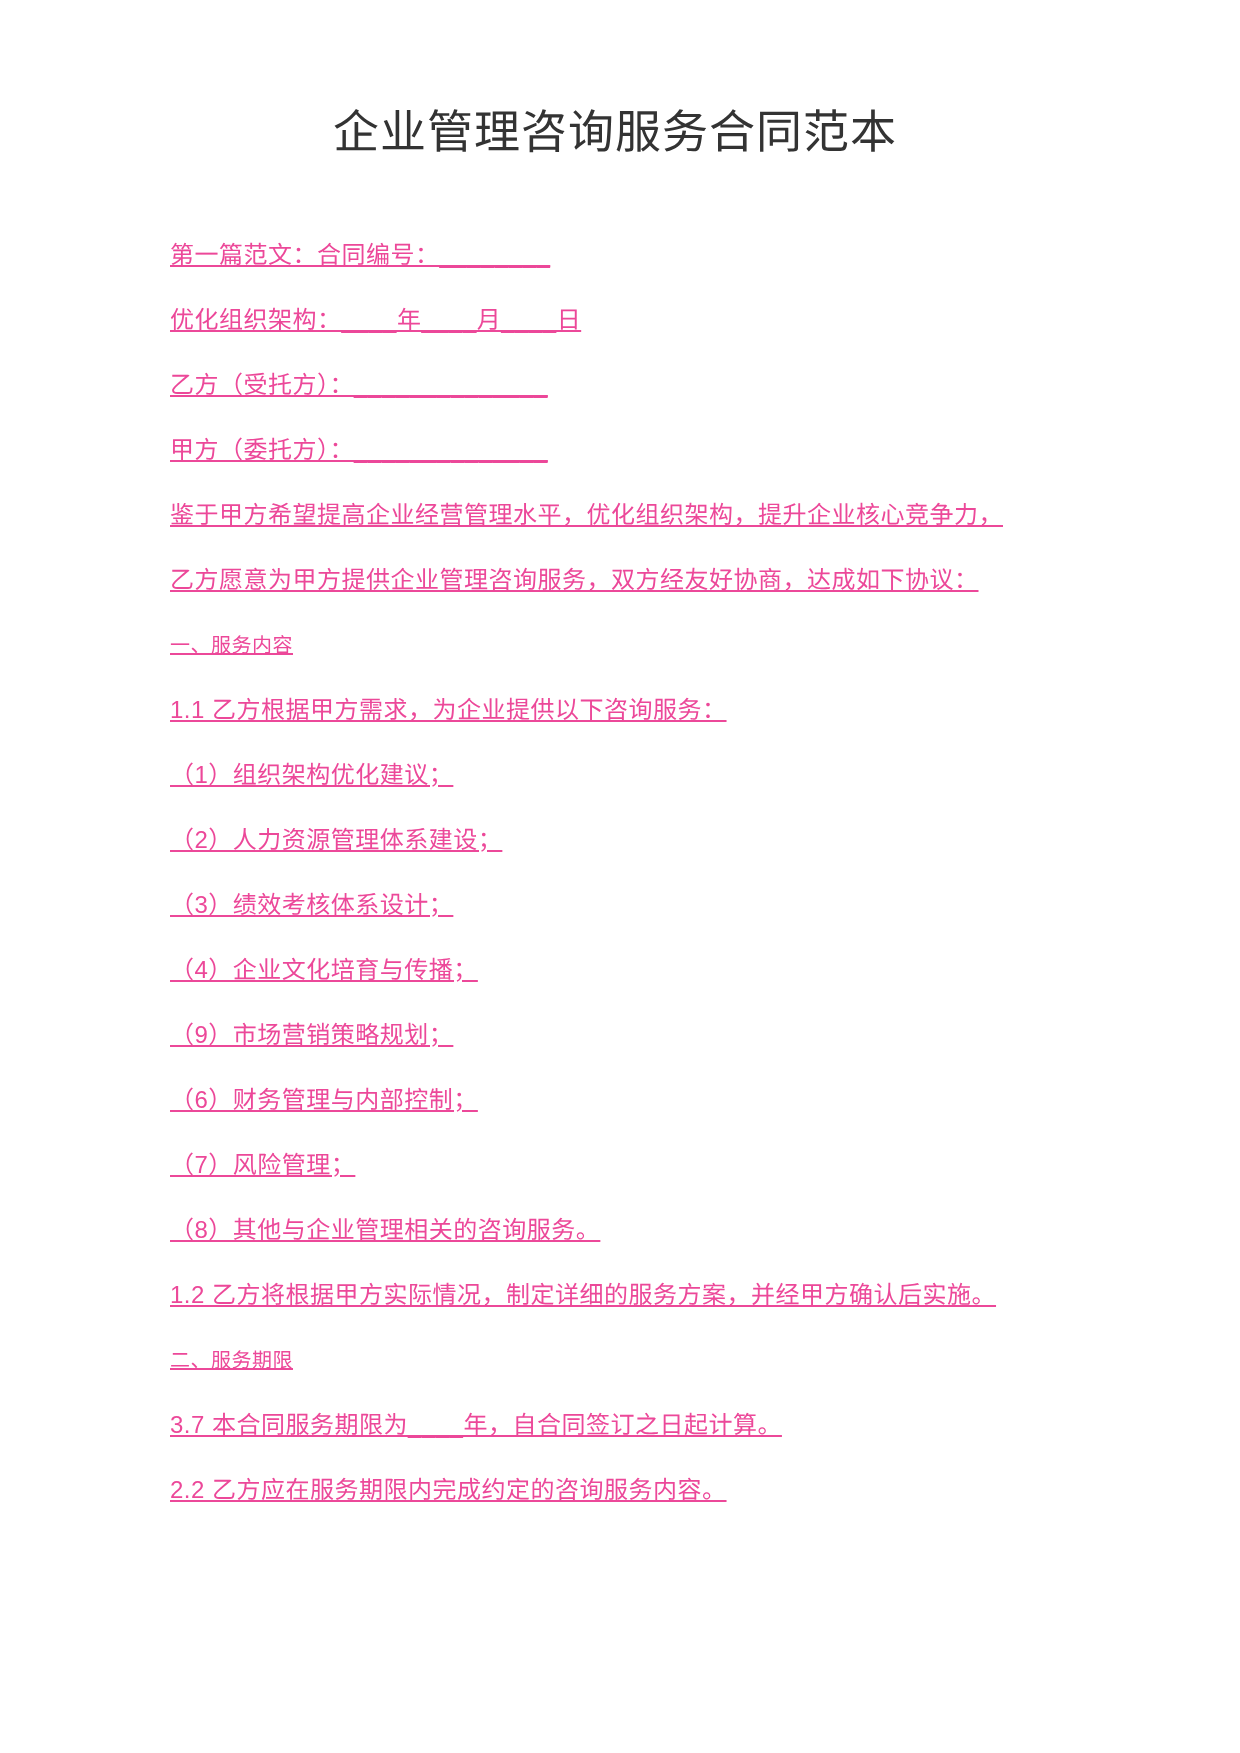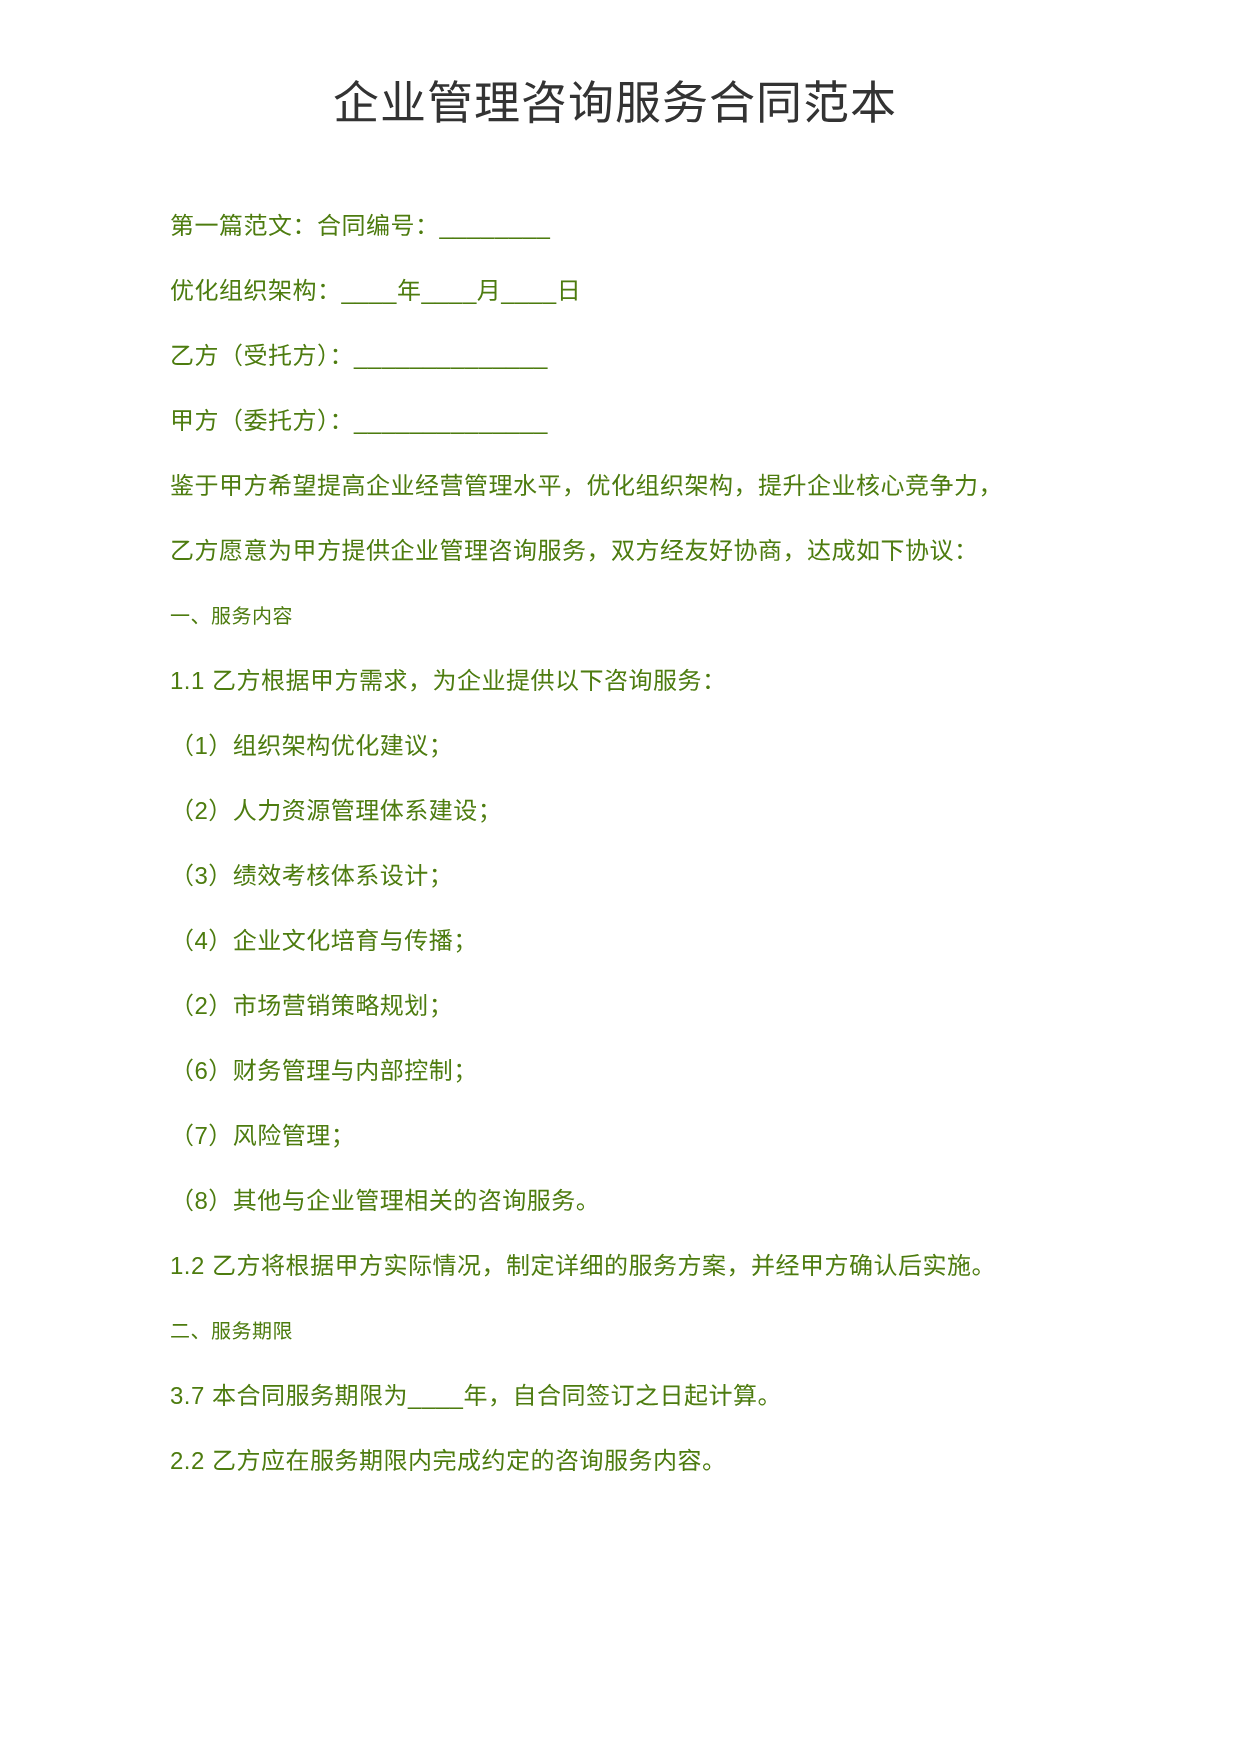--- a/index.html
+++ b/index.html
@@ -12,39 +12,40 @@
     width: 1240px;
     height: 1753px;
     font-family: "Liberation Sans", "DejaVu Sans", sans-serif;
     color: #333333;
     overflow: hidden;
   }
   .doc {
     box-sizing: border-box;
     width: 1240px;
     height: 1581px;
-    padding: 76px 180px 0 170px;
+    padding: 105px 180px 0 170px;
   }
   .doc-title {
     font-size: 46px;
     font-weight: 500;
     line-height: 1.2;
     text-align: center;
     color: #333333;
     margin: 0 0 78px 0;
     letter-spacing: 1px;
   }
   .para {
     font-size: 24px;
     font-weight: 400;
     line-height: 34px;
     margin: 0 0 31px 0;
-    color: #4d7c0f;
+    color: #ec4899;
     letter-spacing: 0.5px;
     white-space: nowrap;
+    text-decoration: underline;
   }
   .section-heading {
     
     font-size: 20px;
   }
 </style>
 </head>
 <body>
 
 <div class="doc">
@@ -68,21 +69,21 @@
   <p class="para">1.1 乙方根据甲方需求，为企业提供以下咨询服务：</p>
 
   <p class="para">（1）组织架构优化建议；</p>
 
   <p class="para">（2）人力资源管理体系建设；</p>
 
   <p class="para">（3）绩效考核体系设计；</p>
 
   <p class="para">（4）企业文化培育与传播；</p>
 
-  <p class="para">（2）市场营销策略规划；</p>
+  <p class="para">（9）市场营销策略规划；</p>
 
   <p class="para">（6）财务管理与内部控制；</p>
 
   <p class="para">（7）风险管理；</p>
 
   <p class="para">（8）其他与企业管理相关的咨询服务。</p>
 
   <p class="para">1.2 乙方将根据甲方实际情况，制定详细的服务方案，并经甲方确认后实施。</p>
 
   <p class="para section-heading">二、服务期限</p>

